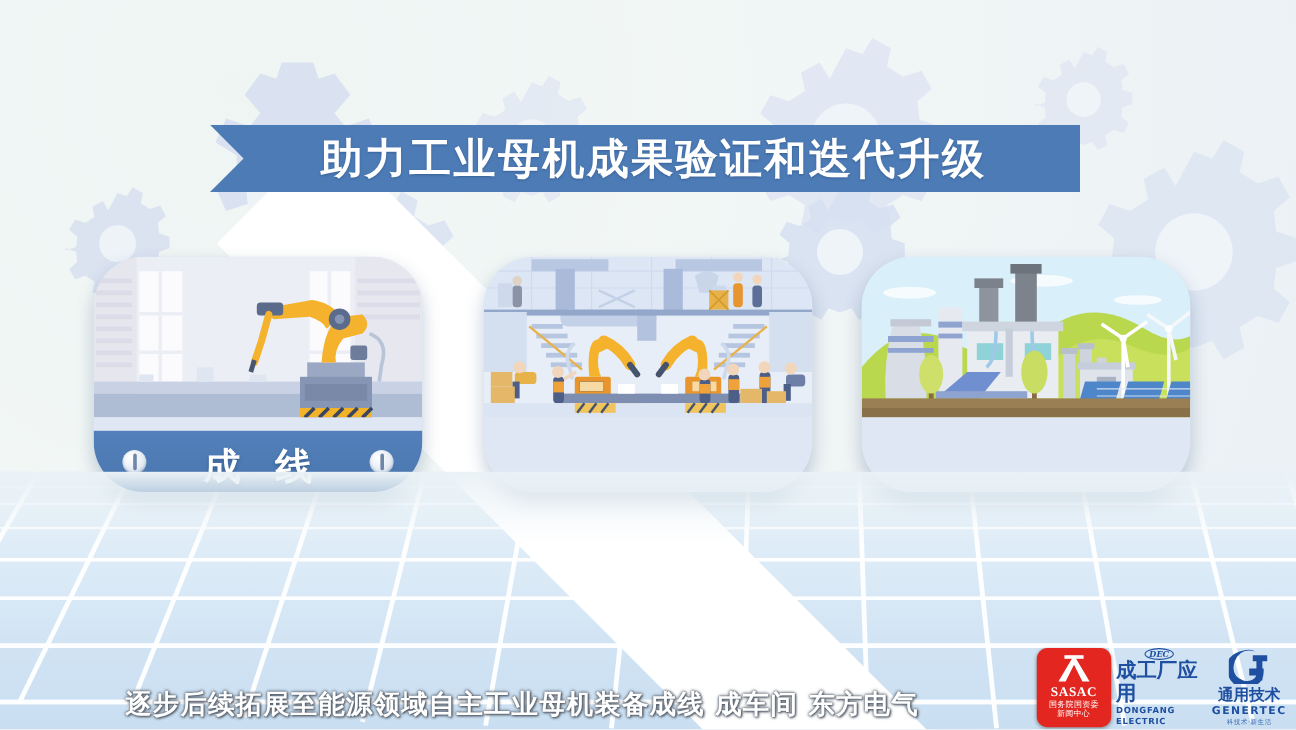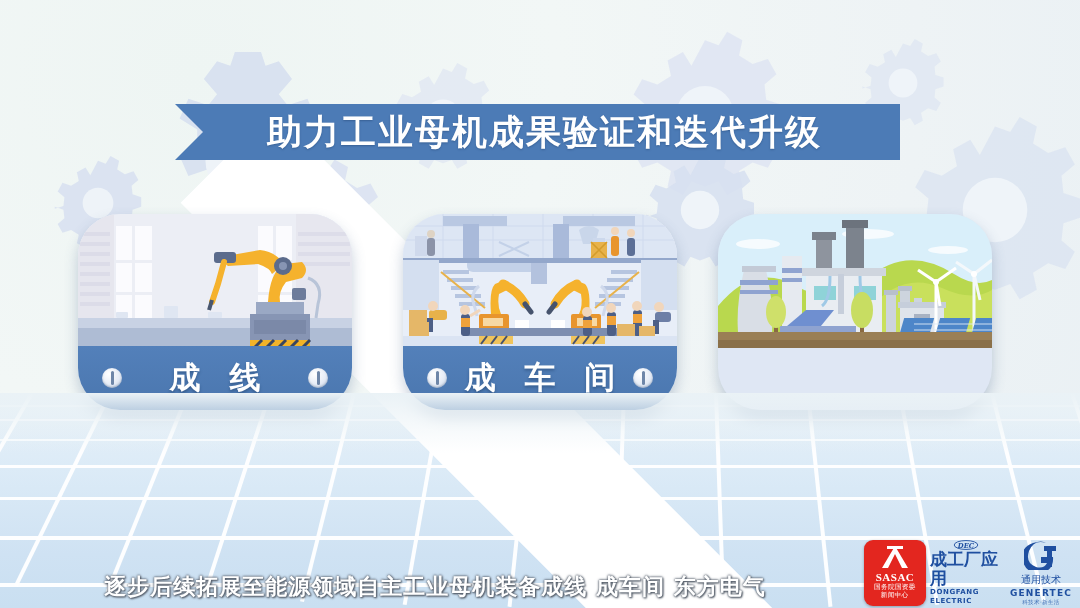--- a/index.html
+++ b/index.html
@@ -56,23 +56,23 @@
     border-radius:42px;overflow:hidden;
     box-shadow:0 7px 14px rgba(70,100,140,.30);
     background:#dfe7f4;
   }
   .card.c1{left:78px;}
   .card.c2{left:403px;}
   .card.c3{left:718px;}
   .art{position:absolute;left:0;top:0;width:274px;height:134px;overflow:hidden;}
   .art svg{display:block;}
   .labelbar{
-    position:absolute;left:0;bottom:0;width:274px;height:64px;
+    position:absolute;left:0;bottom:0;width:274px;height:51px;
     background:linear-gradient(to bottom,#5380ba 0%,#4a76ae 100%);
-    display:flex;align-items:center;justify-content:center;
+    display:flex;align-items:flex-end;justify-content:center;
   }
   .labelbar .txt{
     color:#ffffff;font-size:31px;font-weight:bold;letter-spacing:9px;
     text-indent:9px;
     text-shadow:0 2px 3px rgba(25,55,95,.45);
     font-family:"DejaVu Sans","Liberation Sans",sans-serif;
   }
   .screw{
     position:absolute;top:50%;margin-top:-10px;width:20px;height:20px;border-radius:50%;
     background:radial-gradient(circle at 35% 30%,#ffffff 0%,#e6ecf6 55%,#c3d0e4 100%);
@@ -106,21 +106,21 @@
   .sasac .cn1,.sasac .cn2{color:#fff;font-size:7px;line-height:8px;letter-spacing:.3px;
     font-family:"DejaVu Sans","Liberation Sans",sans-serif;transform:scale(.95);}
   .dec{width:72px;height:66px;display:flex;flex-direction:column;align-items:center;justify-content:flex-end;}
   .dec .ell{width:70px;height:28px;}
   .dec .cn{color:#1f4fa0;font-size:17px;font-weight:bold;letter-spacing:0px;line-height:19px;
     font-family:"DejaVu Sans","Liberation Sans",sans-serif;}
   .dec .en{color:#1f4fa0;font-size:7px;font-weight:bold;letter-spacing:.6px;line-height:9px;
     font-family:"DejaVu Sans","Liberation Sans",sans-serif;}
   .gtec{width:70px;height:68px;display:flex;flex-direction:column;align-items:center;justify-content:flex-end;}
   .gtec .mark{width:34px;height:30px;margin-bottom:1px;}
-  .gtec .cn{color:#1f4fa0;font-size:10px;font-weight:normal;line-height:17px;
+  .gtec .cn{color:#1f4fa0;font-size:13px;font-weight:bold;line-height:17px;
     font-family:"DejaVu Sans","Liberation Sans",sans-serif;}
   .gtec .en{color:#1f4fa0;font-size:9px;font-weight:bold;letter-spacing:1.2px;line-height:11px;
     font-family:"DejaVu Sans","Liberation Sans",sans-serif;}
   .gtec .tag{color:#3b6cb5;font-size:5.5px;letter-spacing:.4px;line-height:7px;
     font-family:"DejaVu Sans","Liberation Sans",sans-serif;}
 </style>
 </head>
 <body>
 
 <div id="slide">
@@ -426,25 +426,20 @@
             <line x1="98" y1="130" x2="104" y2="122"></line>
           </g>
           <rect x="168" y="122" width="34" height="8" fill="#f0c45c"></rect>
           <g stroke="#46536d" stroke-width="2">
             <line x1="170" y1="130" x2="176" y2="122"></line>
               <line x1="180" y1="130" x2="186" y2="122"></line>
             <line x1="190" y1="130" x2="196" y2="122"></line>
           </g>
         </svg>
       </div>
-      <div class="labelbar">
-        <span class="screw l"></span>
-        <span class="txt">成 车 间</span>
-        <span class="screw r"></span>
-      </div>
     </div>
 
     <div class="card c3">
       <div class="art">
         <svg width="274" height="134" viewBox="0 0 274 134">
           <rect width="274" height="134" fill="#d9effa"></rect>
           <g fill="#ffffff" opacity=".75">
             <ellipse cx="40" cy="30" rx="22" ry="5"></ellipse>
               <ellipse cx="150" cy="20" rx="26" ry="5"></ellipse>
             <ellipse cx="230" cy="36" rx="20" ry="4"></ellipse>

